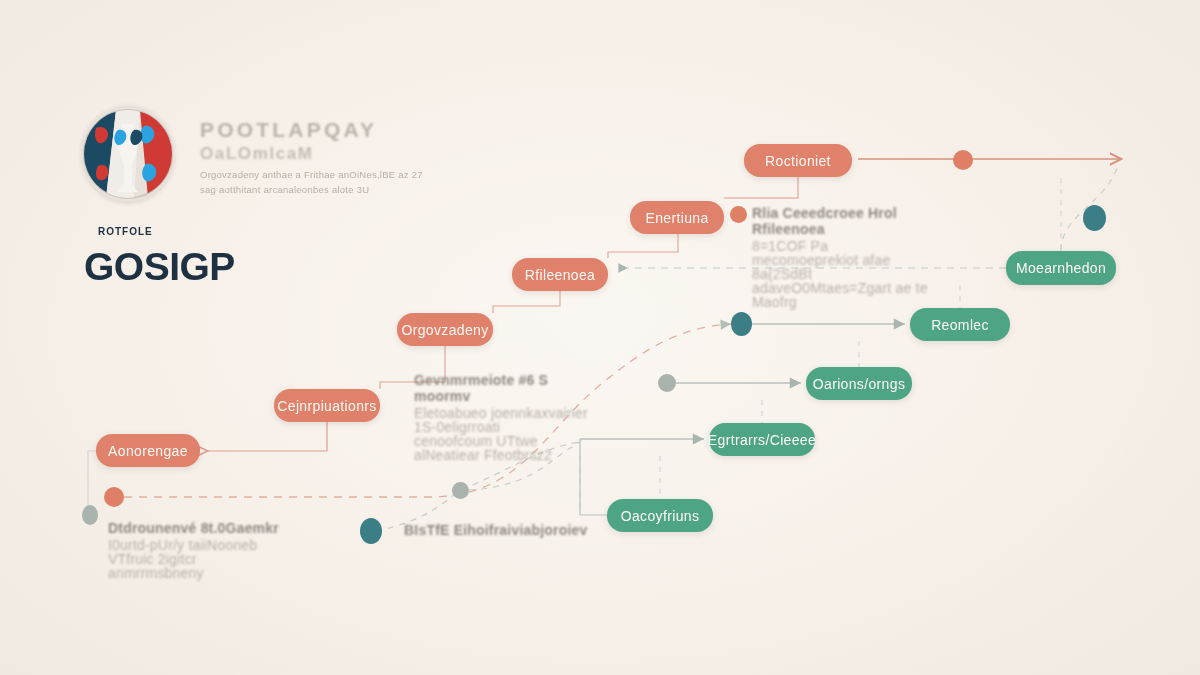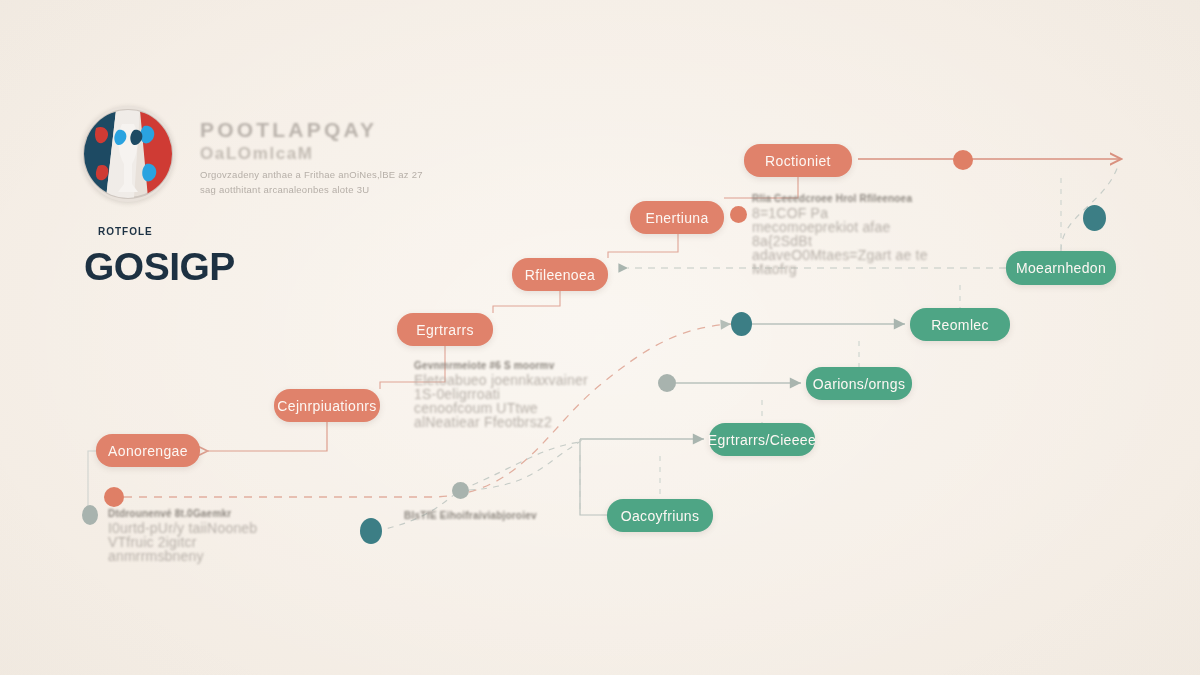--- a/index.html
+++ b/index.html
@@ -77,21 +77,21 @@
   .node.green{background:#4ea585;text-align:center;}
 
   
   .dot{position:absolute;border-radius:50%;filter:blur(0.6px);}
   .dot.salmon{background:#df7f66;}
   .dot.teal{background:#3c7e85;}
   .dot.grey{background:#a8b3ae;}
 
   
   .anno{position:absolute;filter:blur(0.8px);}
-  .anno .a-title{font-size:10px;font-weight:bold;color:#8e8881;letter-spacing:0.2px;}
+  .anno .a-title{font-size:14px;font-weight:bold;color:#8e8881;letter-spacing:0.2px;margin-top:12px;}
   .anno .a-body{font-size:14px;line-height:14px;color:#b7b0a9;letter-spacing:0.2px;margin-top:2px;}
 </style>
 </head>
 <body>
 
 <div id="stage">
 
   <svg id="wires" viewBox="0 0 1200 675">
     <defs>
       <marker id="arrSalmon" markerWidth="9" markerHeight="9" refX="7" refY="4.5" orient="auto">
@@ -180,21 +180,21 @@
       <div class="node salmon" style="left: 744px; top: 144px; width: 108px; height: 33px;">
         <span>Roctioniet</span>
       </div>
       <div class="node salmon" style="left: 630px; top: 201px; width: 94px; height: 33px;">
         <span>Enertiuna</span>
       </div>
       <div class="node salmon" style="left: 512px; top: 258px; width: 96px; height: 33px;">
         <span>Rfileenoea</span>
       </div>
       <div class="node salmon" style="left: 397px; top: 313px; width: 96px; height: 33px;">
-        <span>Egrtrarrs</span>
+        <span>Orgovzadeny</span>
       </div>
       <div class="node salmon" style="left: 274px; top: 389px; width: 106px; height: 33px;">
         <span>Cejnrpiuationrs</span>
       </div>
       <div class="node salmon" style="left: 96px; top: 434px; width: 104px; height: 33px;">
         <span>Aonorengae</span>
       </div>
       <div class="node green" style="left: 1006px; top: 251px; width: 110px; height: 34px;">
         <span>Moearnhedon</span>
       </div>

